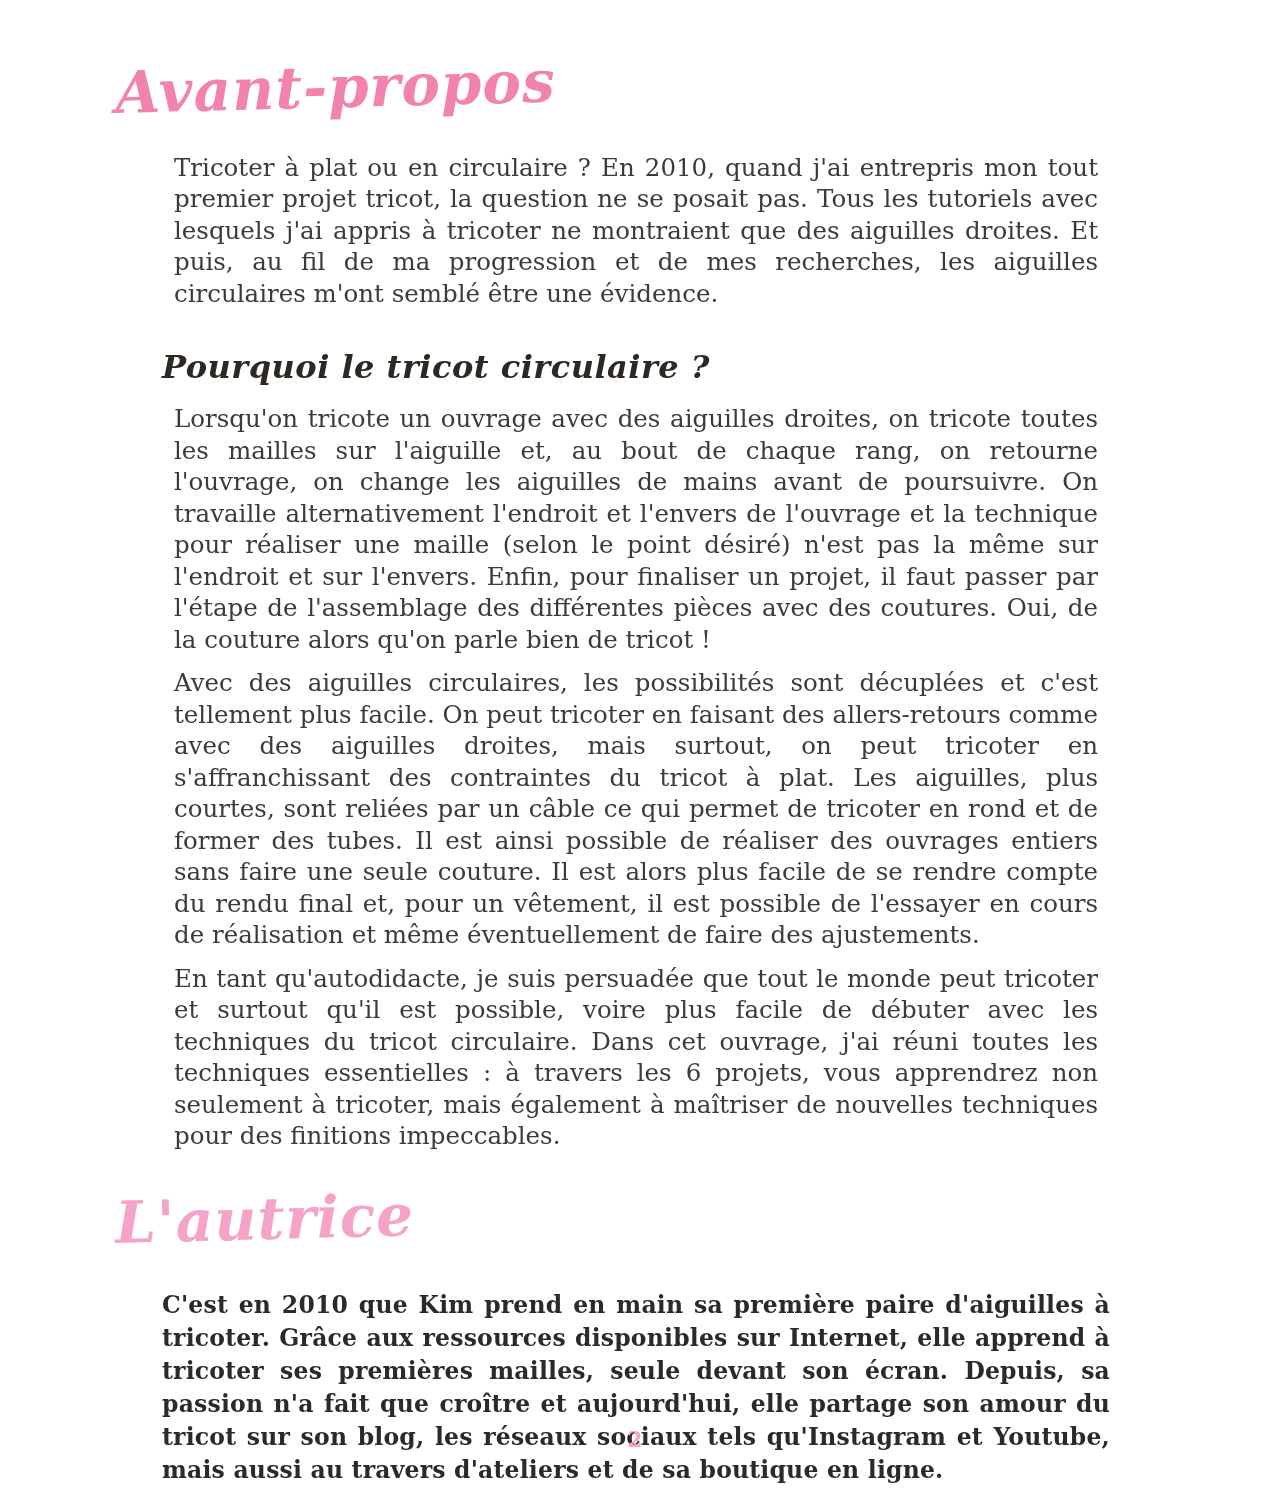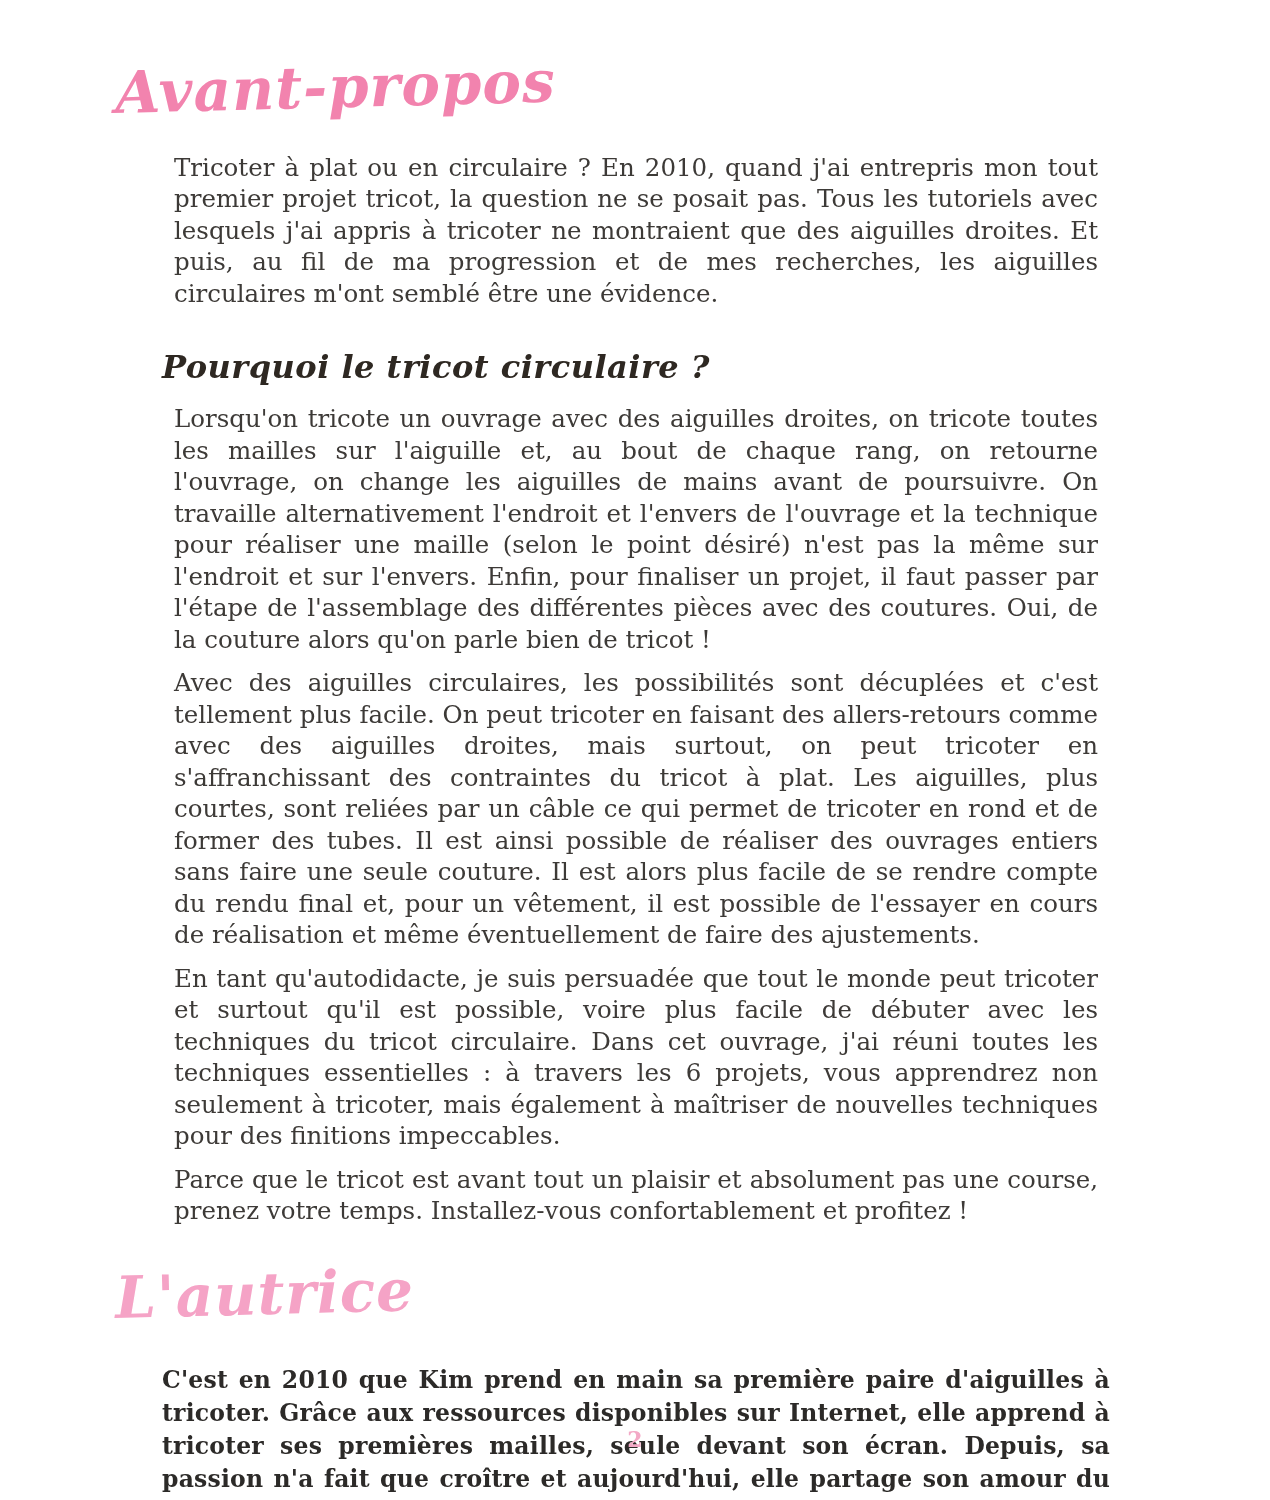--- a/index.html
+++ b/index.html
@@ -84,21 +84,20 @@
   <section>
     <h1 class="script-heading heading-avant">Avant-propos</h1>
 
     <p class="body-text intro-para">Tricoter à plat ou en circulaire ? En 2010, quand j'ai entrepris mon tout premier projet tricot, la question ne se posait pas. Tous les tutoriels avec lesquels j'ai appris à tricoter ne montraient que des aiguilles droites. Et puis, au fil de ma progression et de mes recherches, les aiguilles circulaires m'ont semblé être une évidence.</p>
 
     <h2 class="sub-script-heading">Pourquoi le tricot circulaire ?</h2>
 
     <p class="body-text">Lorsqu'on tricote un ouvrage avec des aiguilles droites, on tricote toutes les mailles sur l'aiguille et, au bout de chaque rang, on retourne l'ouvrage, on change les aiguilles de mains avant de poursuivre. On travaille alternativement l'endroit et l'envers de l'ouvrage et la technique pour réaliser une maille (selon le point désiré) n'est pas la même sur l'endroit et sur l'envers. Enfin, pour finaliser un projet, il faut passer par l'étape de l'assemblage des différentes pièces avec des coutures. Oui, de la couture alors qu'on parle bien de tricot !</p>
     <p class="body-text">Avec des aiguilles circulaires, les possibilités sont décuplées et c'est tellement plus facile. On peut tricoter en faisant des allers-retours comme avec des aiguilles droites, mais surtout, on peut tricoter en s'affranchissant des contraintes du tricot à plat. Les aiguilles, plus courtes, sont reliées par un câble ce qui permet de tricoter en rond et de former des tubes. Il est ainsi possible de réaliser des ouvrages entiers sans faire une seule couture. Il est alors plus facile de se rendre compte du rendu final et, pour un vêtement, il est possible de l'essayer en cours de réalisation et même éventuellement de faire des ajustements.</p>
     <p class="body-text">En tant qu'autodidacte, je suis persuadée que tout le monde peut tricoter et surtout qu'il est possible, voire plus facile de débuter avec les techniques du tricot circulaire. Dans cet ouvrage, j'ai réuni toutes les techniques essentielles : à travers les 6 projets, vous apprendrez non seulement à tricoter, mais également à maîtriser de nouvelles techniques pour des finitions impeccables.</p>
-    <p class="body-text">Parce que le tricot est avant tout un plaisir et absolument pas une course, prenez votre temps. Installez-vous confortablement et profitez !</p>
   </section>
 
   <section>
     <h1 class="script-heading heading-autrice">L'autrice</h1>
 
     <p class="bold-text">C'est en 2010 que Kim prend en main sa première paire d'aiguilles à tricoter. Grâce aux ressources disponibles sur Internet, elle apprend à tricoter ses premières mailles, seule devant son écran. Depuis, sa passion n'a fait que croître et aujourd'hui, elle partage son amour du tricot sur son blog, les réseaux sociaux tels qu'Instagram et Youtube, mais aussi au travers d'ateliers et de sa boutique en ligne.</p>
 
   </section>
 
   <div class="page-number">2</div>

